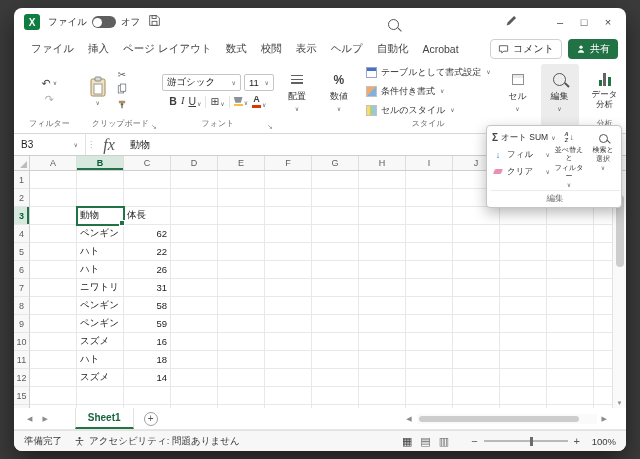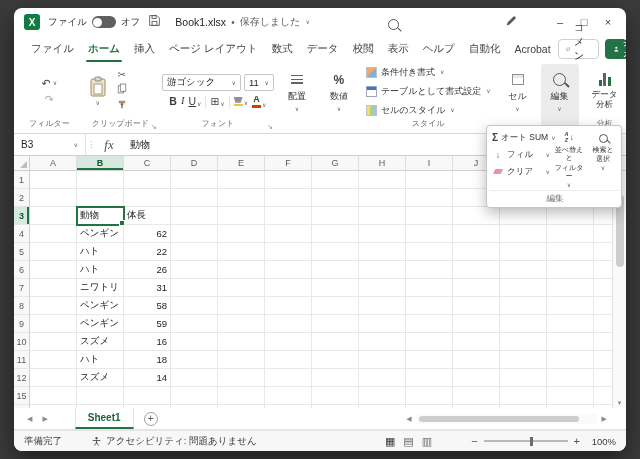--- a/index.html
+++ b/index.html
@@ -86,21 +86,21 @@
   .bars i:nth-child(1){height:6px;} .bars i:nth-child(2){height:13px;background:#5f6368;} .bars i:nth-child(3){height:9px;}
   .cbtn.da { width:44px; }
   .cbtn.da .clabel { white-space:normal; width:34px; text-align:center; font-size:8.5px; line-height:1.15; }
 
   
   .fbar { height:22px; display:flex; align-items:stretch; border-bottom:1px solid #cfcfcf; background:#fff; flex:0 0 auto; }
   .namebox { width:72px; display:flex; align-items:center; justify-content:space-between; padding:0 7px;
              border-right:1px solid #e2e2e2; font-size:10px; color:#222; }
   .fbar-dots { width:10px; color:#aaa; font-size:8px; display:flex; align-items:center; justify-content:center; }
   .fx { width:26px; display:flex; align-items:center; justify-content:center; font-style:italic;
-        font-family:"Liberation Serif",serif; font-size:13px; color:#555; }
+        font-family:"Liberation Serif",serif; font-size:16px; color:#555; }
   .fvalue { flex:1; display:flex; align-items:center; padding-left:8px; font-size:10px; color:#222; }
 
   
   .gridwrap { position:relative; flex:1 1 auto; overflow:hidden; background:#fff; }
   .colhdrs { display:flex; height:15px; background:#f8f8f8; border-bottom:1px solid #cfcfcf; }
   .corner { width:16px; flex:0 0 16px; border-right:1px solid #cfcfcf; position:relative; background:#f8f8f8; }
   .corner::after { content:""; position:absolute; right:2px; bottom:2px; border-left:7px solid transparent; border-bottom:7px solid #bdbdbd; }
   .ch { width:47px; flex:0 0 47px; border-right:1px solid #dedede; font-size:9px; color:#5c5c5c;
         display:flex; align-items:center; justify-content:center; }
   .ch.hl { background:#d7e9df; color:#0b5a33; box-shadow:inset 0 -2px 0 #217346; font-weight:bold; }
@@ -124,21 +124,21 @@
               font-weight:bold; font-size:10px; border-bottom:2px solid #217346; border-left:1px solid #e2e2e2; border-right:1px solid #e2e2e2; }
   .addsheet { width:14px; height:14px; border:1px solid #9e9e9e; border-radius:50%; display:flex; align-items:center;
               justify-content:center; font-size:10px; color:#555; margin-left:10px; line-height:1; }
   .hscroll { margin-left:auto; display:flex; align-items:center; margin-right:16px; gap:2px; }
   .hscroll .tabnav { padding:0 3px; }
   .htrack { width:180px; height:10px; position:relative; background:#fafafa; }
   .hthumb { position:absolute; left:2px; top:2px; height:6px; width:160px; background:#cdcdcd; border-radius:3px; }
 
   
   .statusbar { height:21px; background:#f7f7f7; border-top:1px solid #e3e3e3; display:flex; align-items:center;
-               font-size:9.5px; color:#3b3b3b; padding:0 10px; gap:29px; flex:0 0 auto; }
+               font-size:9.5px; color:#3b3b3b; padding:0 10px; gap:12px; flex:0 0 auto; }
   .access { display:flex; align-items:center; gap:4px; }
   .views { margin-left:auto; display:flex; align-items:center; gap:8px; font-size:11px; color:#6a6a6a; }
   .views .v1 { color:#3c3c3c; }
   .zoomer { display:flex; align-items:center; gap:6px; margin-left:10px; }
   .zoomer .zbtn { font-size:11px; color:#555; line-height:1; }
   .ztrack { width:84px; height:2px; background:#b9b9b9; position:relative; }
   .zthumb { position:absolute; left:55%; top:-3.5px; width:3px; height:9px; background:#6b6b6b; }
   .zlevel { width:30px; text-align:right; }
 
   
@@ -172,48 +172,40 @@
       <span class="toggle"></span>
       <span>オフ</span>
     </div>
     <span>
       <svg width="13" height="13" viewBox="0 0 16 16" fill="none" stroke="#5a5a5a" stroke-width="1.1">
         <path d="M2 2h9l3 3v9H2z"></path>
           <rect x="5" y="9" width="6" height="5"></rect>
           <rect x="5" y="2" width="5" height="3.5"></rect>
       </svg>
     </span>
-    <div class="doc-title">
-      <span>Book1.xlsx</span>
-      <span class="muted">•</span>
-      <span class="muted">保存しました</span>
-      <span class="chev">∨</span>
-    </div>
     <div class="tb-search"><span class="mag lg"></span></div>
     <div class="tb-right">
       <span>
         <svg width="13" height="13" viewBox="0 0 16 16" fill="#5a5a5a">
             <path d="M2 14l1.2-3.6 8-8 2.4 2.4-8 8z"></path>
           </svg>
       </span>
       <span class="pen-gap"></span>
       <div class="winbtn">–</div>
       <div class="winbtn">□</div>
       <div class="winbtn">×</div>
     </div>
   </div>
 
   <div class="tabsrow">
     <div class="rtabs">
         <div class="rtab">ファイル</div>
-        <div class="rtab active">ホーム</div>
         <div class="rtab">挿入</div>
         <div class="rtab">ページ レイアウト</div>
         <div class="rtab">数式</div>
-        <div class="rtab">データ</div>
         <div class="rtab">校閲</div>
         <div class="rtab">表示</div>
         <div class="rtab">ヘルプ</div>
         <div class="rtab">自動化</div>
         <div class="rtab">Acrobat</div>
       </div>
     <div class="tabsrow-right">
       <div class="btn-comments">
         <svg width="11" height="11" viewBox="0 0 16 16" fill="none" stroke="#4a4a4a" stroke-width="1.2">
           <path d="M2 2.5h12v8H8.5L5.5 13v-2.5H2z"></path>
@@ -346,27 +338,27 @@
           </span>
         <span class="clabel">数値</span>
         <span class="chev">∨</span>
       </div>
     </div>
     <div class="gsep"></div>
 
     <div class="grp">
       <div class="gc col" style="align-items:flex-start;">
         <div class="srow">
+          <span class="ic-tbl"></span>
+          <span>テーブルとして書式設定</span>
+            <span class="chev">∨</span>
+        </div>
+        <div class="srow">
           <span class="ic-cf"></span>
           <span>条件付き書式</span>
-            <span class="chev">∨</span>
-        </div>
-        <div class="srow">
-          <span class="ic-tbl"></span>
-          <span>テーブルとして書式設定</span>
             <span class="chev">∨</span>
         </div>
         <div class="srow">
           <span class="ic-cs"></span>
           <span>セルのスタイル</span>
             <span class="chev">∨</span>
         </div>
       </div>
       <div class="glabel">
         <span>スタイル</span>

